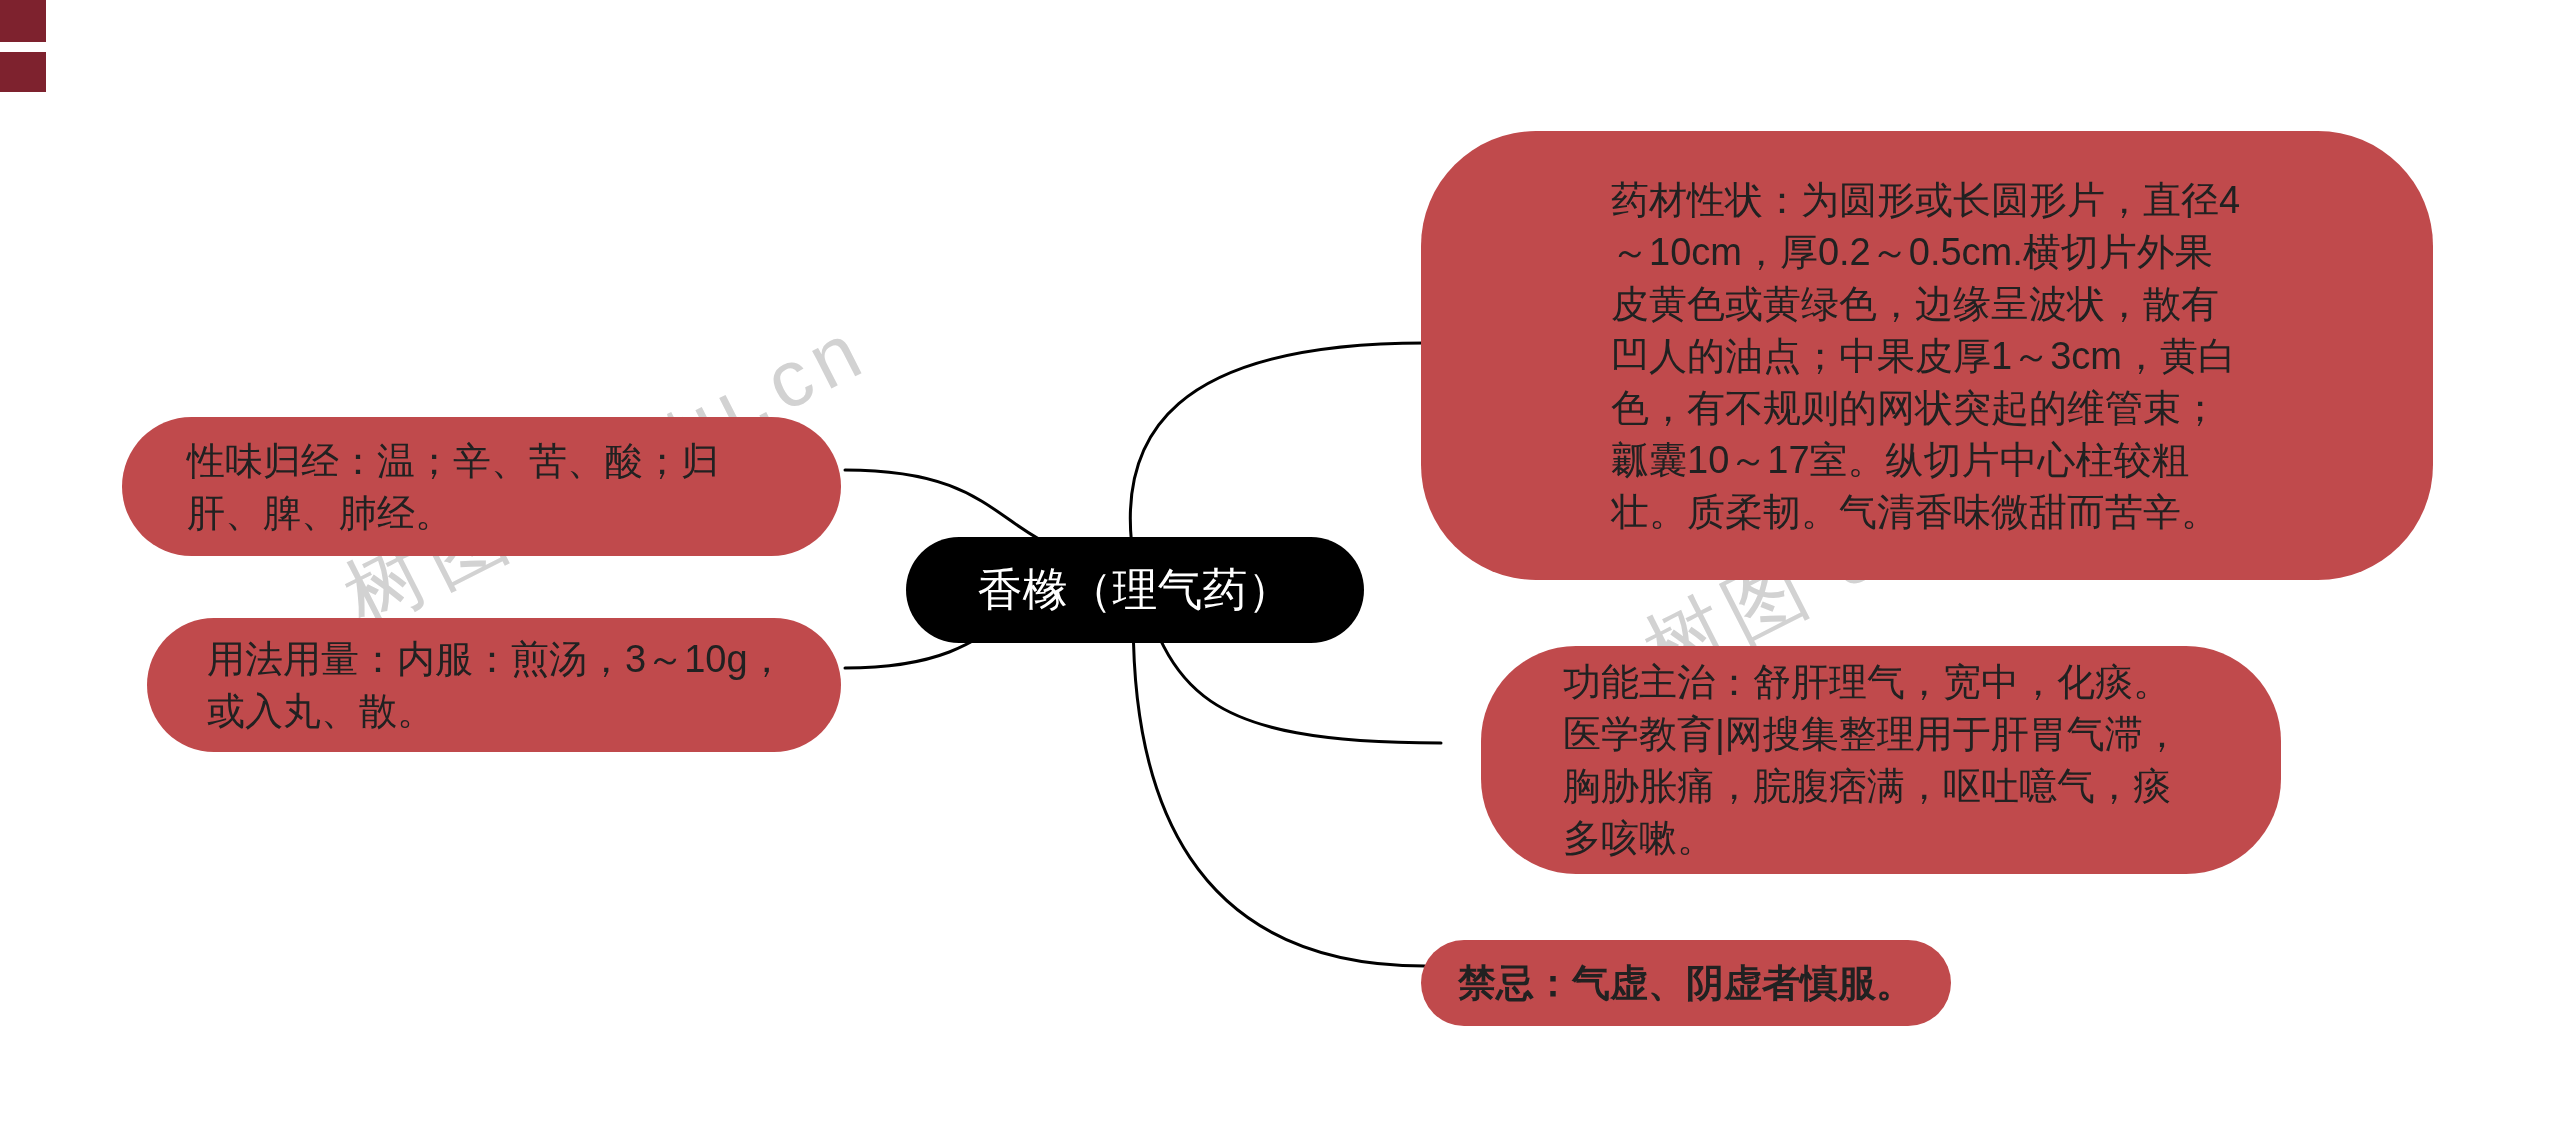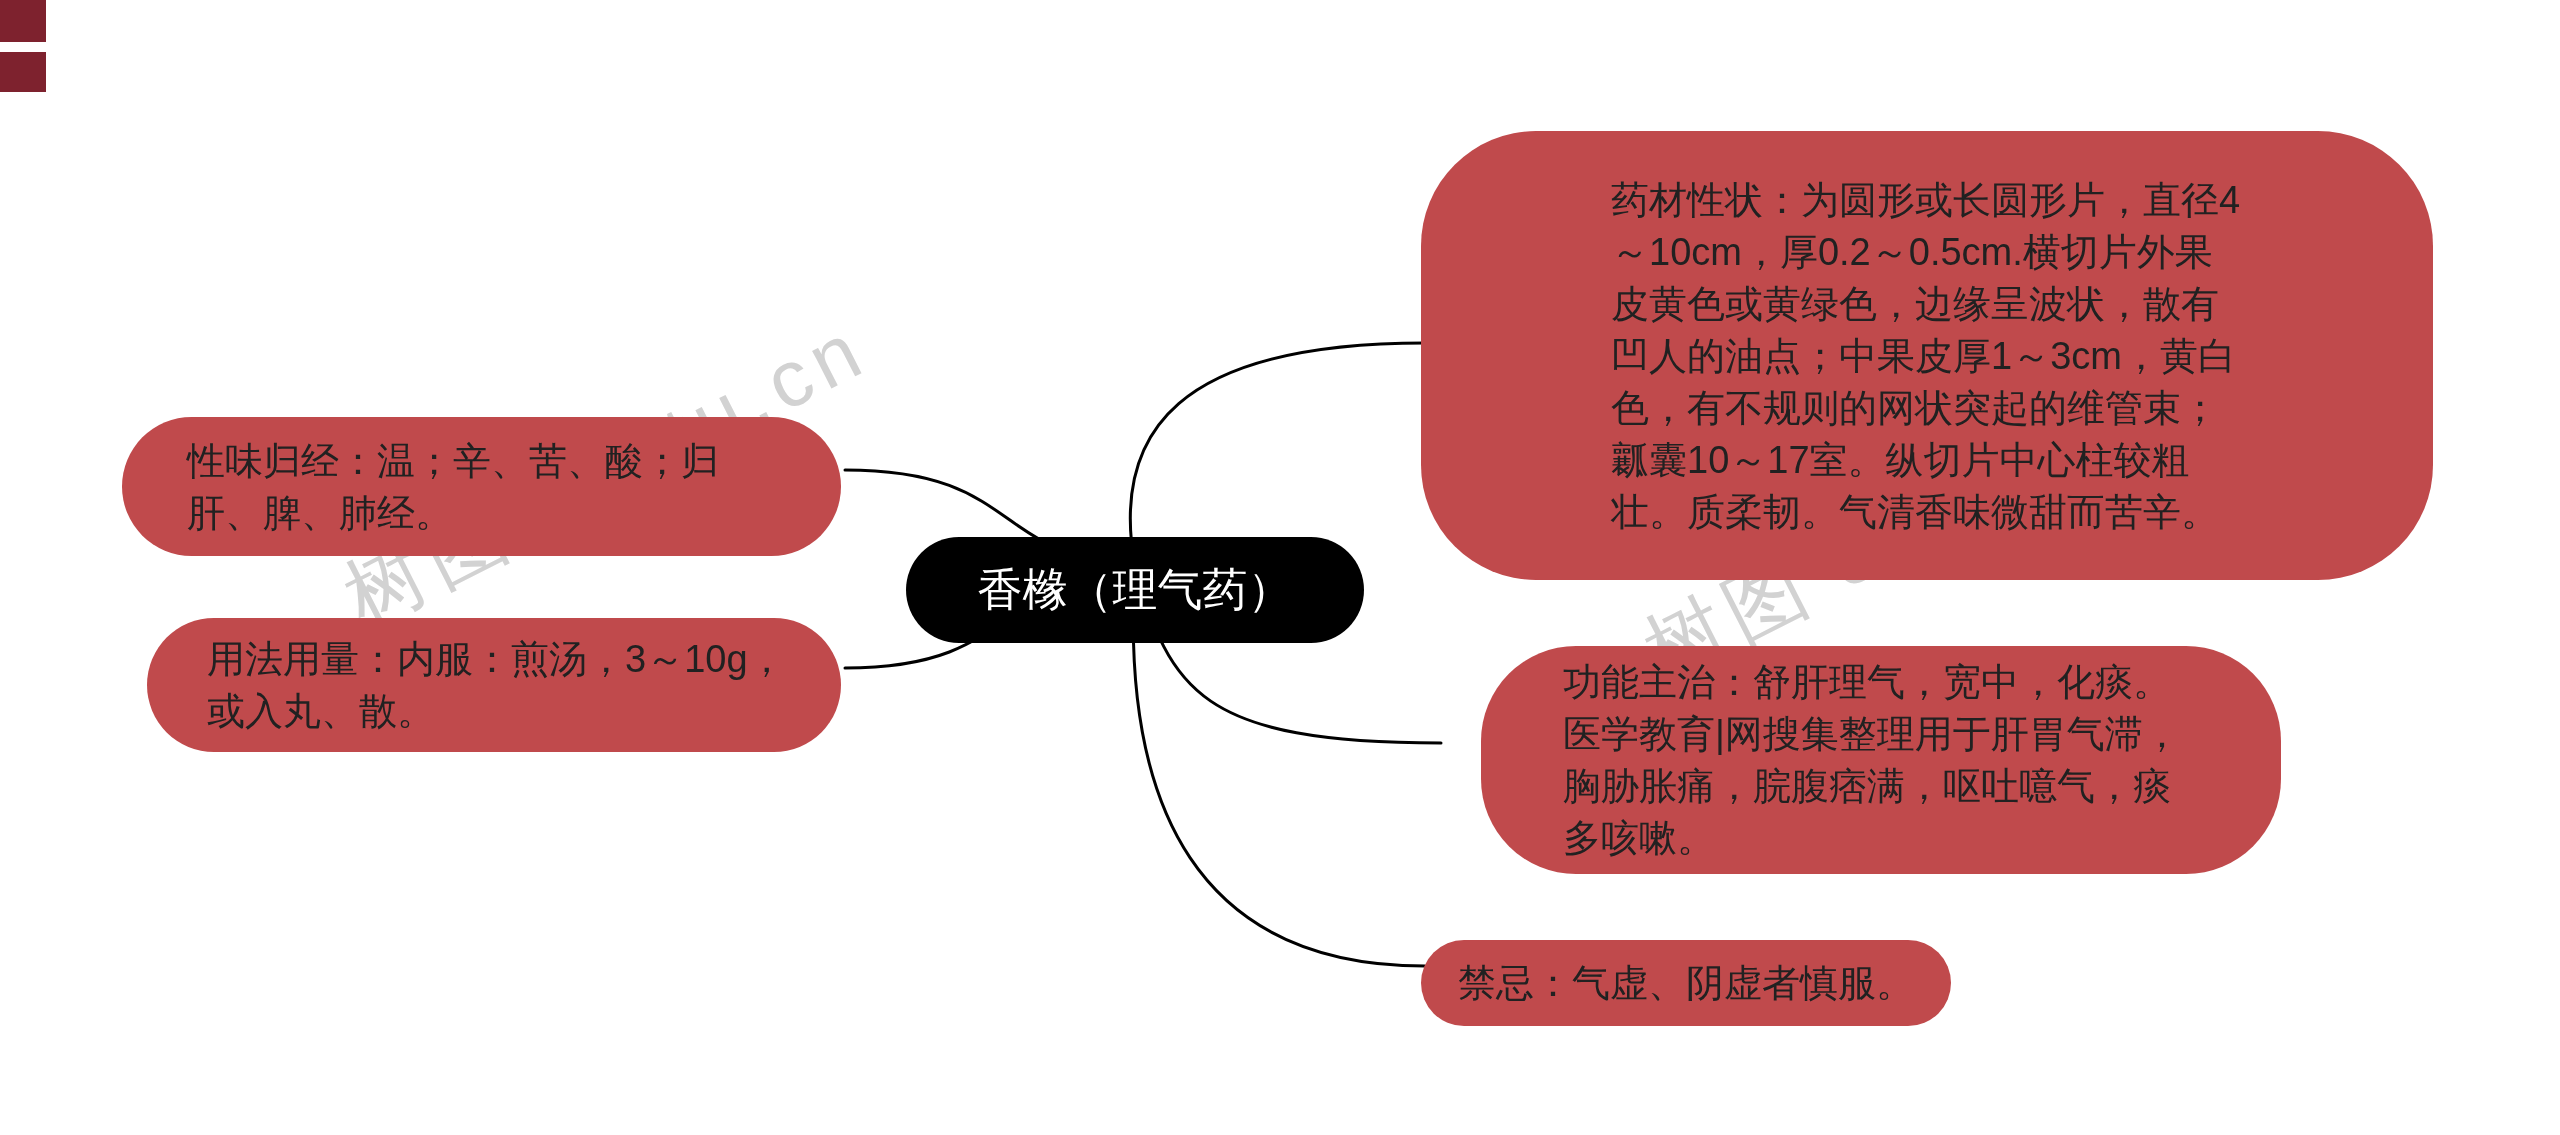--- a/index.html
+++ b/index.html
@@ -84,20 +84,21 @@
     border-radius: 95px;
     padding: 9px 82px;
   }
   .node-jinji {
     left: 1421px; top: 923px;
     width: 530px; height: 86px;
     border-radius: 43px;
     padding: 0 30px;
     justify-content: center;
     text-align: center;
+    font-weight: bold;
   }
 
   .node-center {
     position: absolute;
     z-index: 4;
     left: 906px; top: 514px;
     width: 458px; height: 106px;
     border-radius: 53px;
     background: var(--center-black, #000000);
     color: var(--center-text, #ffffff);

